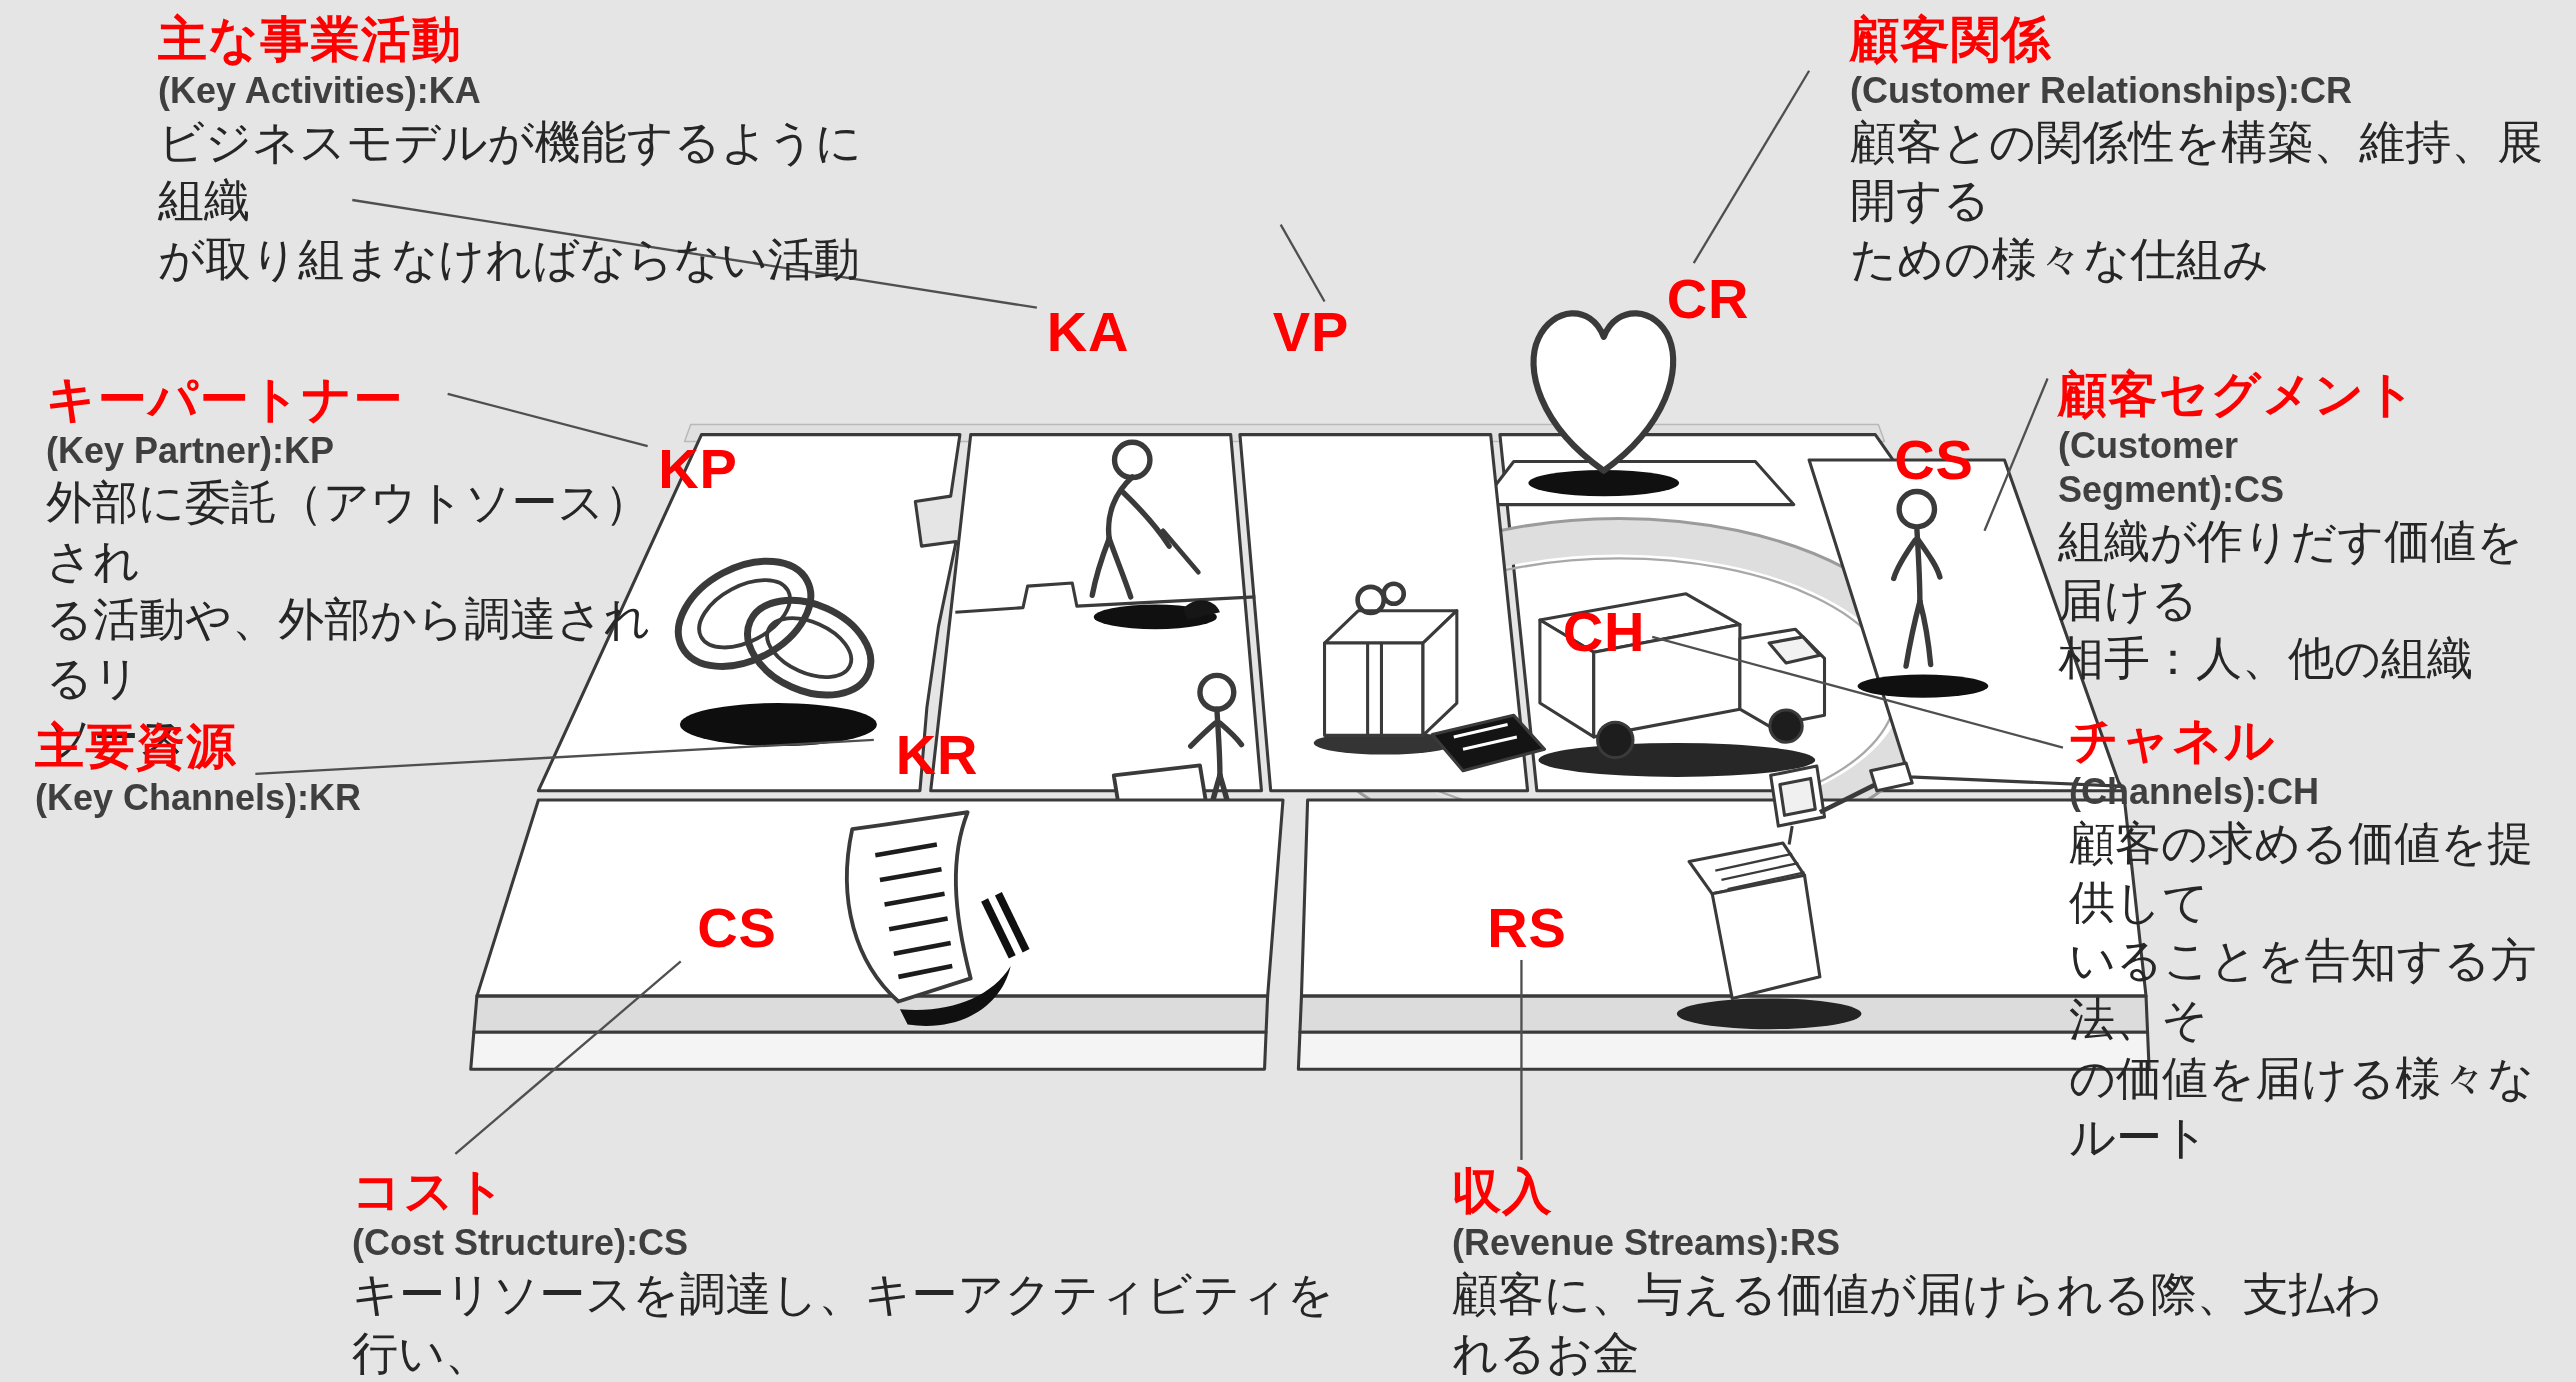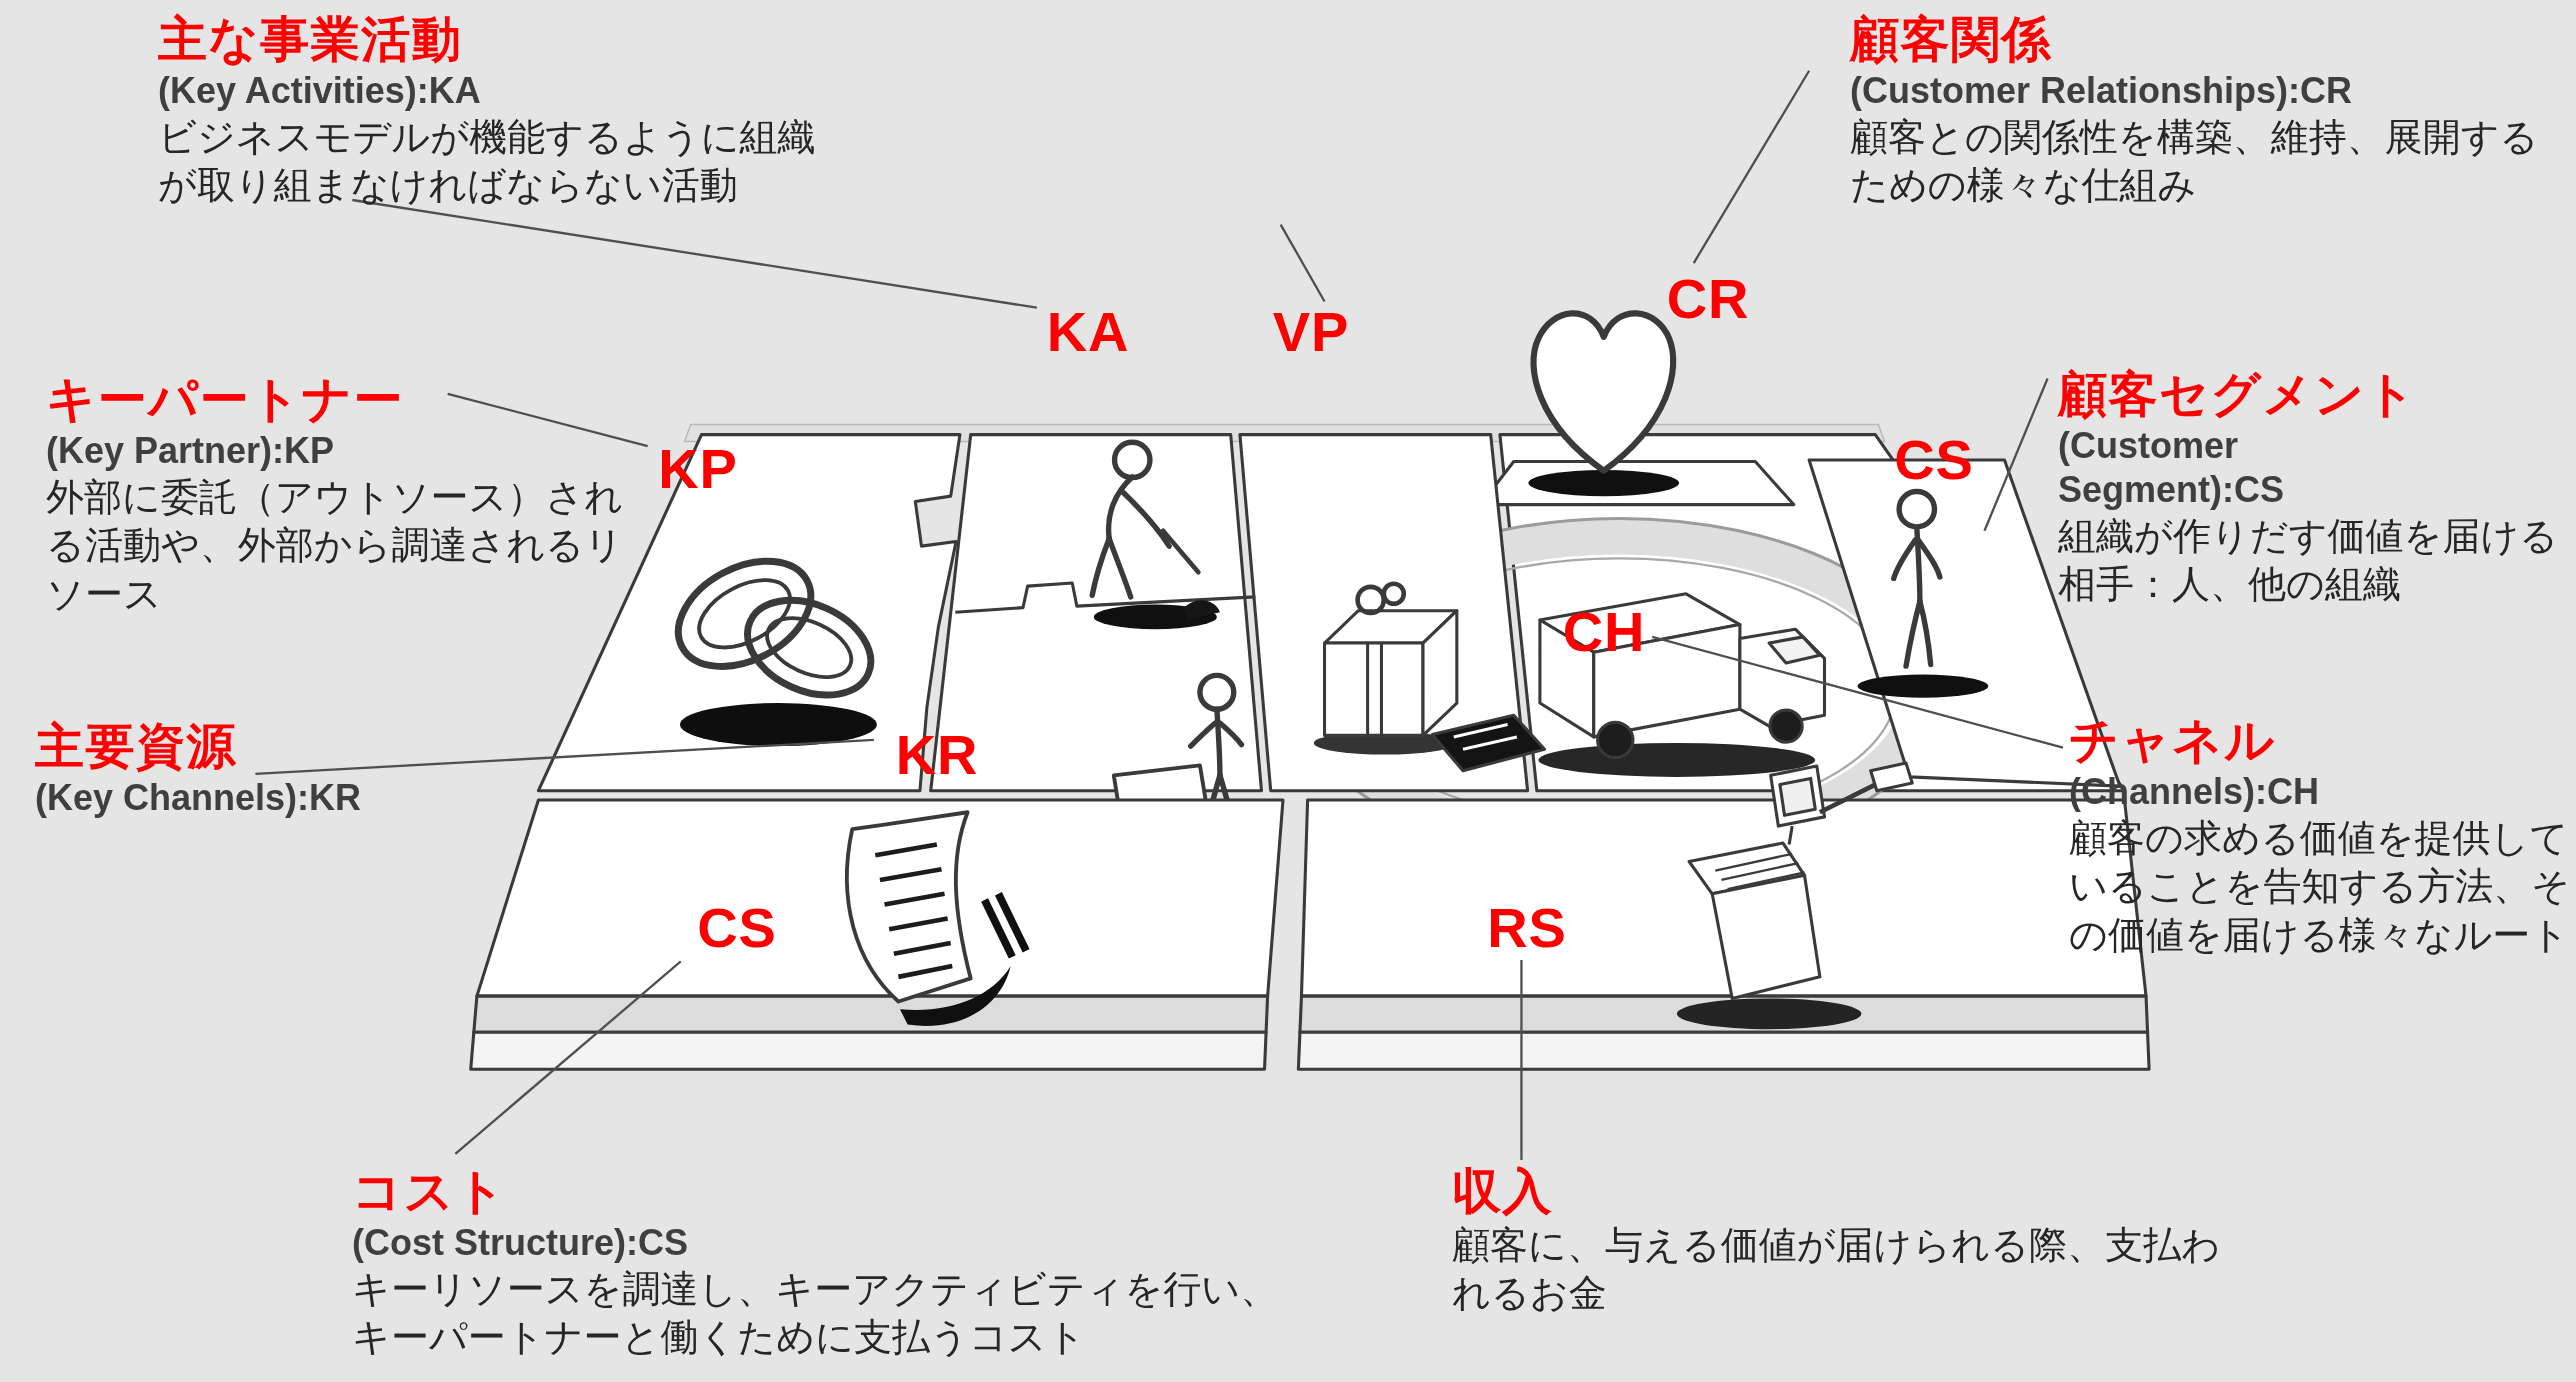--- a/index.html
+++ b/index.html
@@ -4,21 +4,21 @@
 <style>
   html,body{margin:0;padding:0;background:#fff;}
   .stage{
     position:relative;width:2576px;height:1383px;background:#e5e5e5;
     font-family:"Liberation Sans","DejaVu Sans",sans-serif;overflow:hidden;
   }
   svg.sketch{position:absolute;left:0;top:0;width:2576px;height:1383px;}
   .block{position:absolute;}
   .block-title{font-size:49px;font-weight:700;color:#ff0000;line-height:1.18;letter-spacing:1.5px;}
   .block-sub{font-size:36px;font-weight:700;color:#3f3f3f;line-height:1.22;white-space:pre-line;}
-  .block-body{font-size:38px;font-weight:400;color:#262626;line-height:1.28;white-space:pre-line;}
+  .block-body{font-size:46px;font-weight:400;color:#262626;line-height:1.28;white-space:pre-line;}
   .tag{
     position:absolute;font-size:56px;font-weight:700;color:#ff0000;
     transform:translate(-50%,-50%);letter-spacing:0.8px;white-space:nowrap;
   }
 </style>
 </head>
 <body>
 
 <div class="stage">
 
@@ -229,20 +229,21 @@
 
   <div class="block" style="left:352px;top:1163px;width:1000px">
     <div class="block-title">コスト</div>
     <div class="block-sub"> (Cost Structure):CS</div>
     <div class="block-body">キーリソースを調達し、キーアクティビティを行い、
 キーパートナーと働くために支払うコスト</div>
   </div>
 
   <div class="block" style="left:1452px;top:1163px;width:1000px">
     <div class="block-title">収入</div>
+    <div class="block-sub">(Revenue Streams):RS</div>
     <div class="block-body">顧客に、与える価値が届けられる際、支払わ
 れるお金</div>
   </div>
 
   <div class="tag" style="left:1088px;top:331px">KA</div>
   <div class="tag" style="left:1311px;top:331px">VP</div>
   <div class="tag" style="left:1708px;top:298px">CR</div>
   <div class="tag" style="left:698px;top:468px">KP</div>
   <div class="tag" style="left:1934px;top:459px">CS</div>
   <div class="tag" style="left:1604px;top:631px">CH</div>

